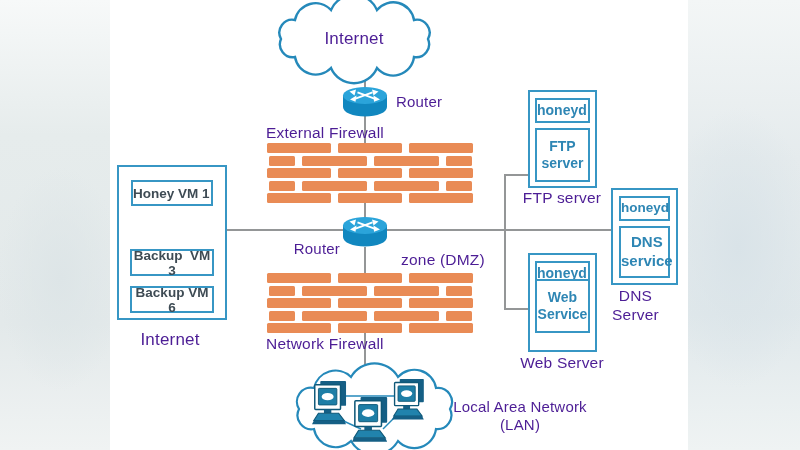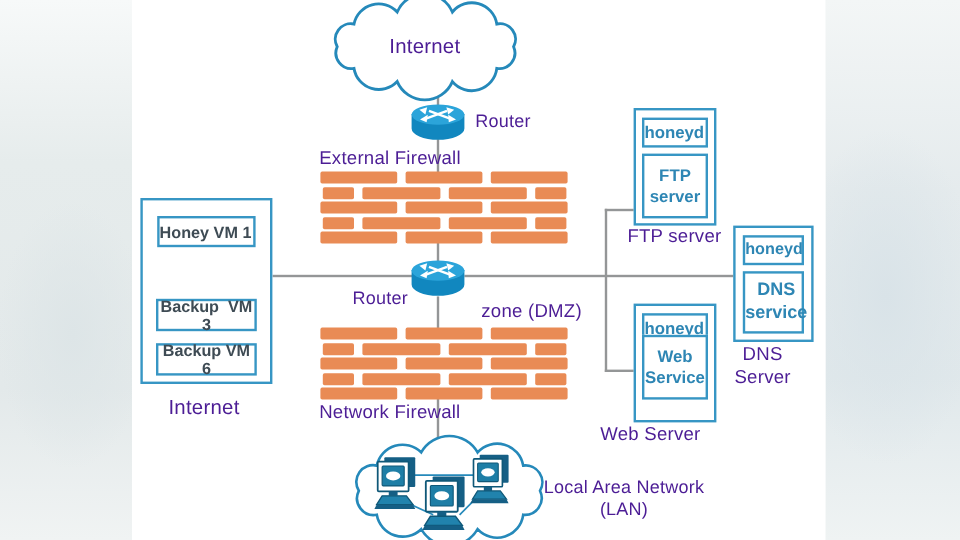--- a/index.html
+++ b/index.html
@@ -193,21 +193,21 @@
   </div>
   <div class="lbl center" style="left:598px;top:287px;width:75px;font-size:15.5px">DNS Server</div>
 
   <div class="obox" style="left:528px;top:253px;width:65px;height:95px"></div>
   <div class="ibox" style="left:535px;top:261px;width:51px;height:21px">
     <span class="blue-txt">honeyd</span>
   </div>
   <div class="ibox" style="left:535px;top:279px;width:51px;height:50px">
     <span class="blue-txt">Web Service</span>
   </div>
-  <div class="lbl center" style="left:498px;top:354px;width:88px;font-size:15.5px">Web Server</div>
+  <div class="lbl center" style="left:518px;top:354px;width:88px;font-size:15.5px">Web Server</div>
 
   <svg style="left:291px;top:368px" width="166" height="82" viewBox="0 0 166 82">
     <defs>
       <g id="pc">
         <rect x="9" y="0" width="28" height="27" rx="1" fill="#155F85"></rect>
         <rect x="3" y="4" width="28" height="27" rx="1" fill="#ffffff" stroke="#0F5878" stroke-width="1.6"></rect>
         <rect x="7" y="8" width="20" height="18" rx="1" fill="#1E7EA6" stroke="#0F5878" stroke-width="1"></rect>
         <ellipse cx="17" cy="17" rx="6.5" ry="4" fill="#ffffff"></ellipse>
         <rect x="13" y="31" width="8" height="4" fill="#155F85"></rect>
         <polygon points="7,35 29,35 35,43 2,43" fill="#2183AD" stroke="#0F5878" stroke-width="1.2"></polygon>

